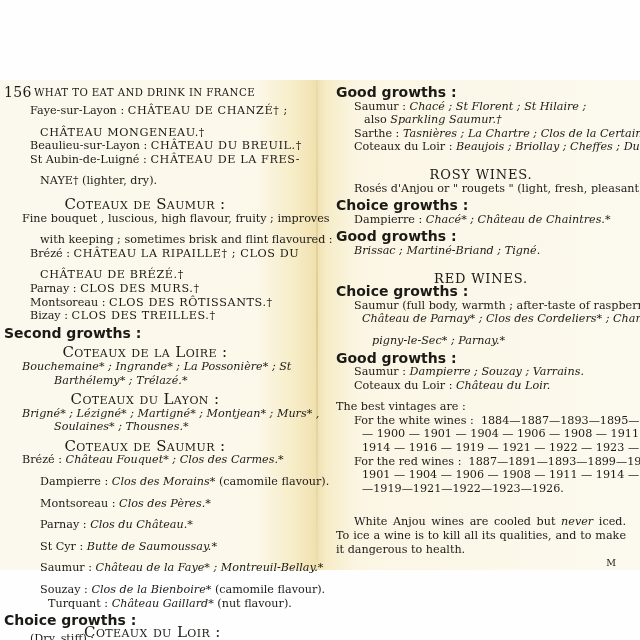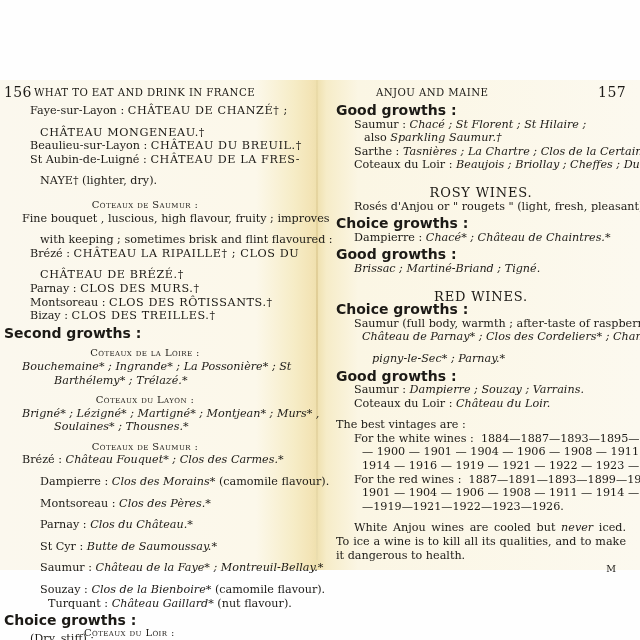--- a/index.html
+++ b/index.html
@@ -15,26 +15,26 @@
     .pgno { font-size:14px; }
     .left .runhead .pgno { position:absolute; left:0; top:0; }
     .left .runhead .title { position:absolute; left:30px; top:0; }
     .right .runhead .title { position:absolute; left:40px; top:0; }
     .right .runhead .pgno { position:absolute; right:0; top:0; }
     .ln { white-space:nowrap; }
     .i1 { padding-left:26px; }
     .i2 { padding-left:36px;margin-top:8px; }
     .i3 { padding-left:18px; }
     .i4 { padding-left:50px; }
-    .sc { font-variant:small-caps; text-align:center; font-size:10px; letter-spacing:.4px; margin-top:6px; }
+    .sc { font-variant:small-caps; text-align:center; font-size:15px; letter-spacing:.4px; margin-top:6px; }
     .hd { font-family:"DejaVu Sans", sans-serif; font-weight:bold; font-size:14px; margin-top:4px; }
     .caps { letter-spacing:.6px; }
     .it { font-style:italic; }
     .sect { text-align:center; font-size:13px; letter-spacing:.8px; margin-top:10px; }
-    .para { text-indent:18px; margin-top:8px; white-space:normal; text-align:justify; }
+    .para { text-indent:18px; margin-top:20px; white-space:normal; text-align:justify; }
     .sig { text-align:right; padding-right:10px; font-size:9.5px; }
   </style>
 </head>
 <body>
 
 <div class="spread"></div>
 <div class="crease"></div>
 
 <div class="page left">
   <div class="runhead">
@@ -78,24 +78,20 @@
 
   <div class="hd">Choice growths :</div>
   <div class="ln i1" style="position:relative;height:14px;margin-top:4px">
     <span>(Dry, stiff) :</span>
     <span class="sc" style="position:absolute;left:80px;top:-6px;margin:0">Coteaux du Loir :</span>
   </div>
   <div class="ln i2"><span>Huillé :</span> <span class="it">Clos Pineau* ; Clos des Tertres* ; Lézigné.*</span></div>
 </div>
 
 <div class="page right">
-  <div class="runhead">
-    <span class="title">ANJOU AND MAINE</span>
-    <span class="pgno">157</span>
-  </div>
 
   <div class="hd" style="margin-top:0">Good growths :</div>
   <div class="ln i3"><span>Saumur :</span> <span class="it">Chacé ; St Florent ; St Hilaire ;</span></div>
   <div class="ln i1" style="padding-left:28px"><span>also </span><span class="it">Sparkling Saumur.†</span></div>
   <div class="ln i3"><span>Sarthe :</span> <span class="it">Tasnières ; La Chartre ; Clos de la Certaine ;</span></div>
   <div class="ln i3"><span>Coteaux du Loir :</span> <span class="it">Beaujois ; Briollay ; Cheffes ; Durtal.</span></div>
 
   <div class="sect" style="margin-top:14px">ROSY WINES.</div>
   <div class="ln i3">Rosés d'Anjou or " rougets " (light, fresh, pleasant).</div>
   <div class="hd">Choice growths :</div>

